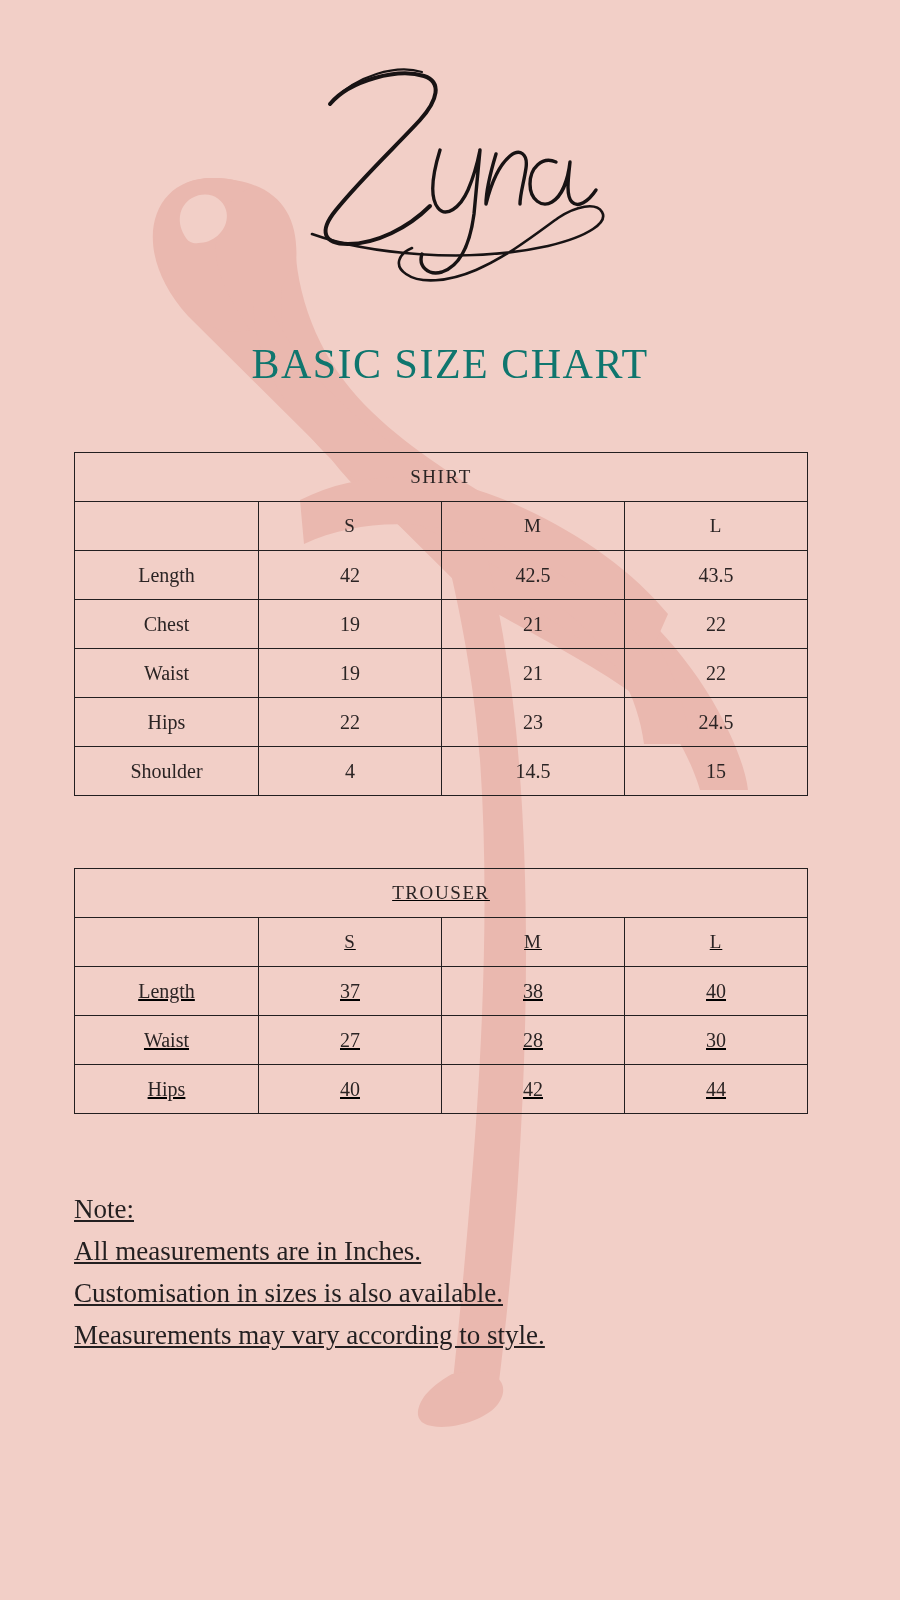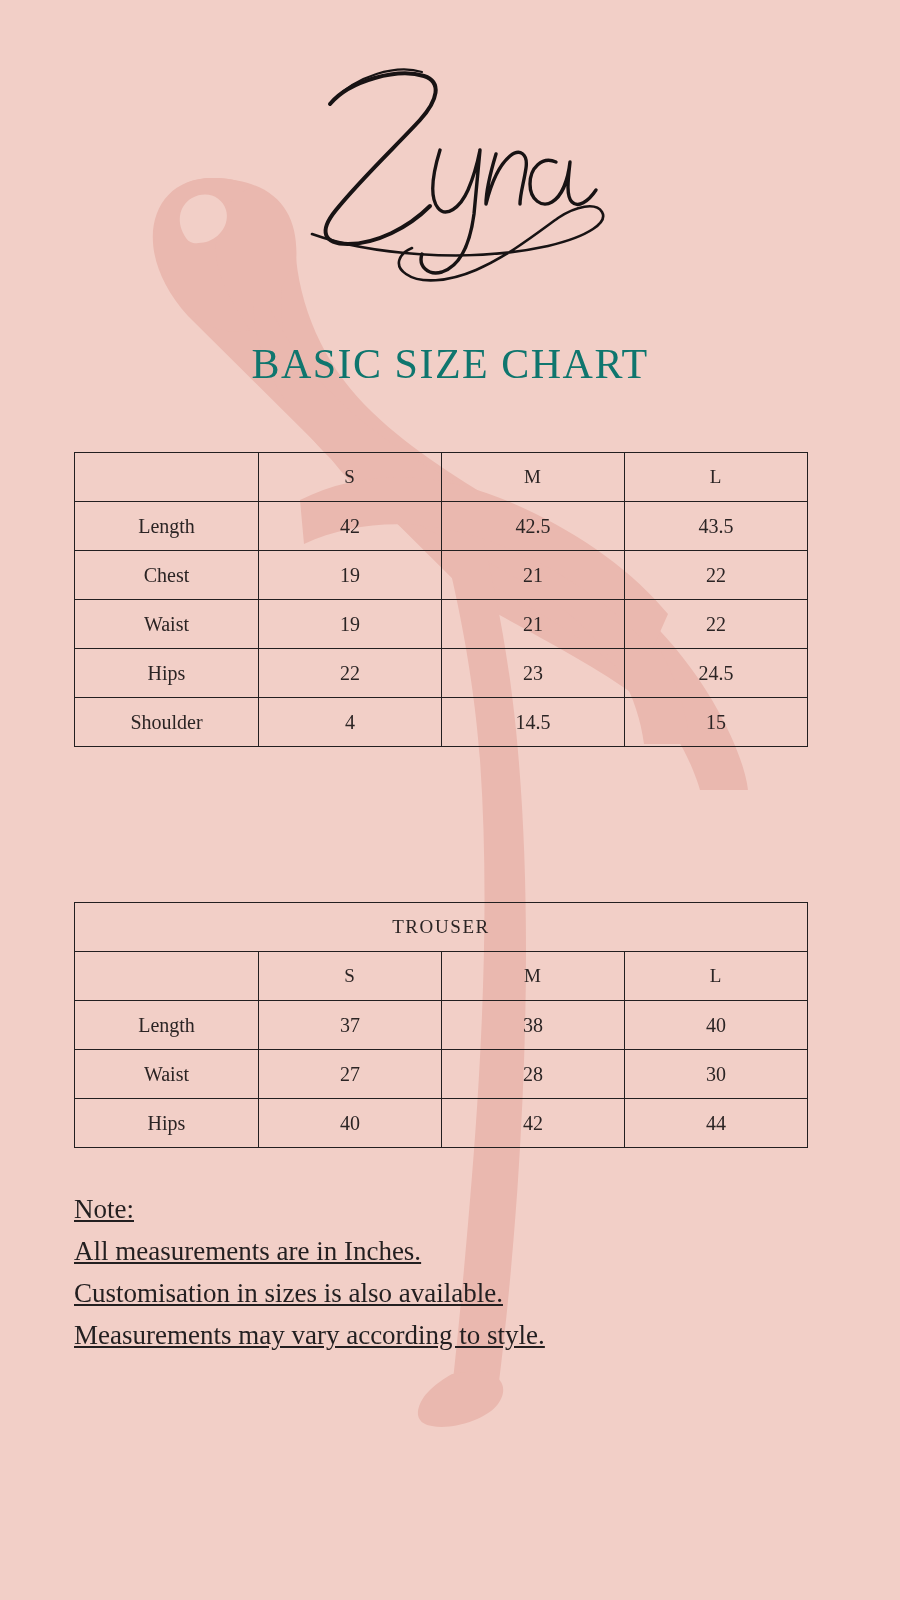--- a/index.html
+++ b/index.html
@@ -86,21 +86,21 @@
   .tbl .rowlabel {
     font-size: 20px;
     height: 46px;
   }
   .tbl .val {
     font-size: 20px;
     height: 46px;
   }
 
   #shirt-table { left: 74px; top: 452px; width: 734px; }
-  #trouser-table { left: 74px; top: 902px; width: 734px; }
+  #trouser-table { left: 74px; top: 868px; width: 734px; text-decoration: underline; }
 
   .col-label { width: 184px; }
   .col-size  { width: 183px; }
 
   
   .note {
     position: absolute;
     left: 74px;
     top: 1188px;
     width: 760px;
@@ -174,20 +174,23 @@
 
   <table class="tbl" id="shirt-table">
     <colgroup>
       <col class="col-label">
         <col class="col-size">
         <col class="col-size">
         <col class="col-size">
     </colgroup>
     <tbody>
       <tr>
+        <td class="cap" colspan="4">SHIRT</td>
+      </tr>
+      <tr>
         <td class="szhdr"></td>
         <td class="szhdr">S</td>
         <td class="szhdr">M</td>
         <td class="szhdr">L</td>
       </tr>
       <tr>
         <td class="rowlabel">Length</td>
         <td class="val">42</td>
         <td class="val">42.5</td>
         <td class="val">43.5</td>

